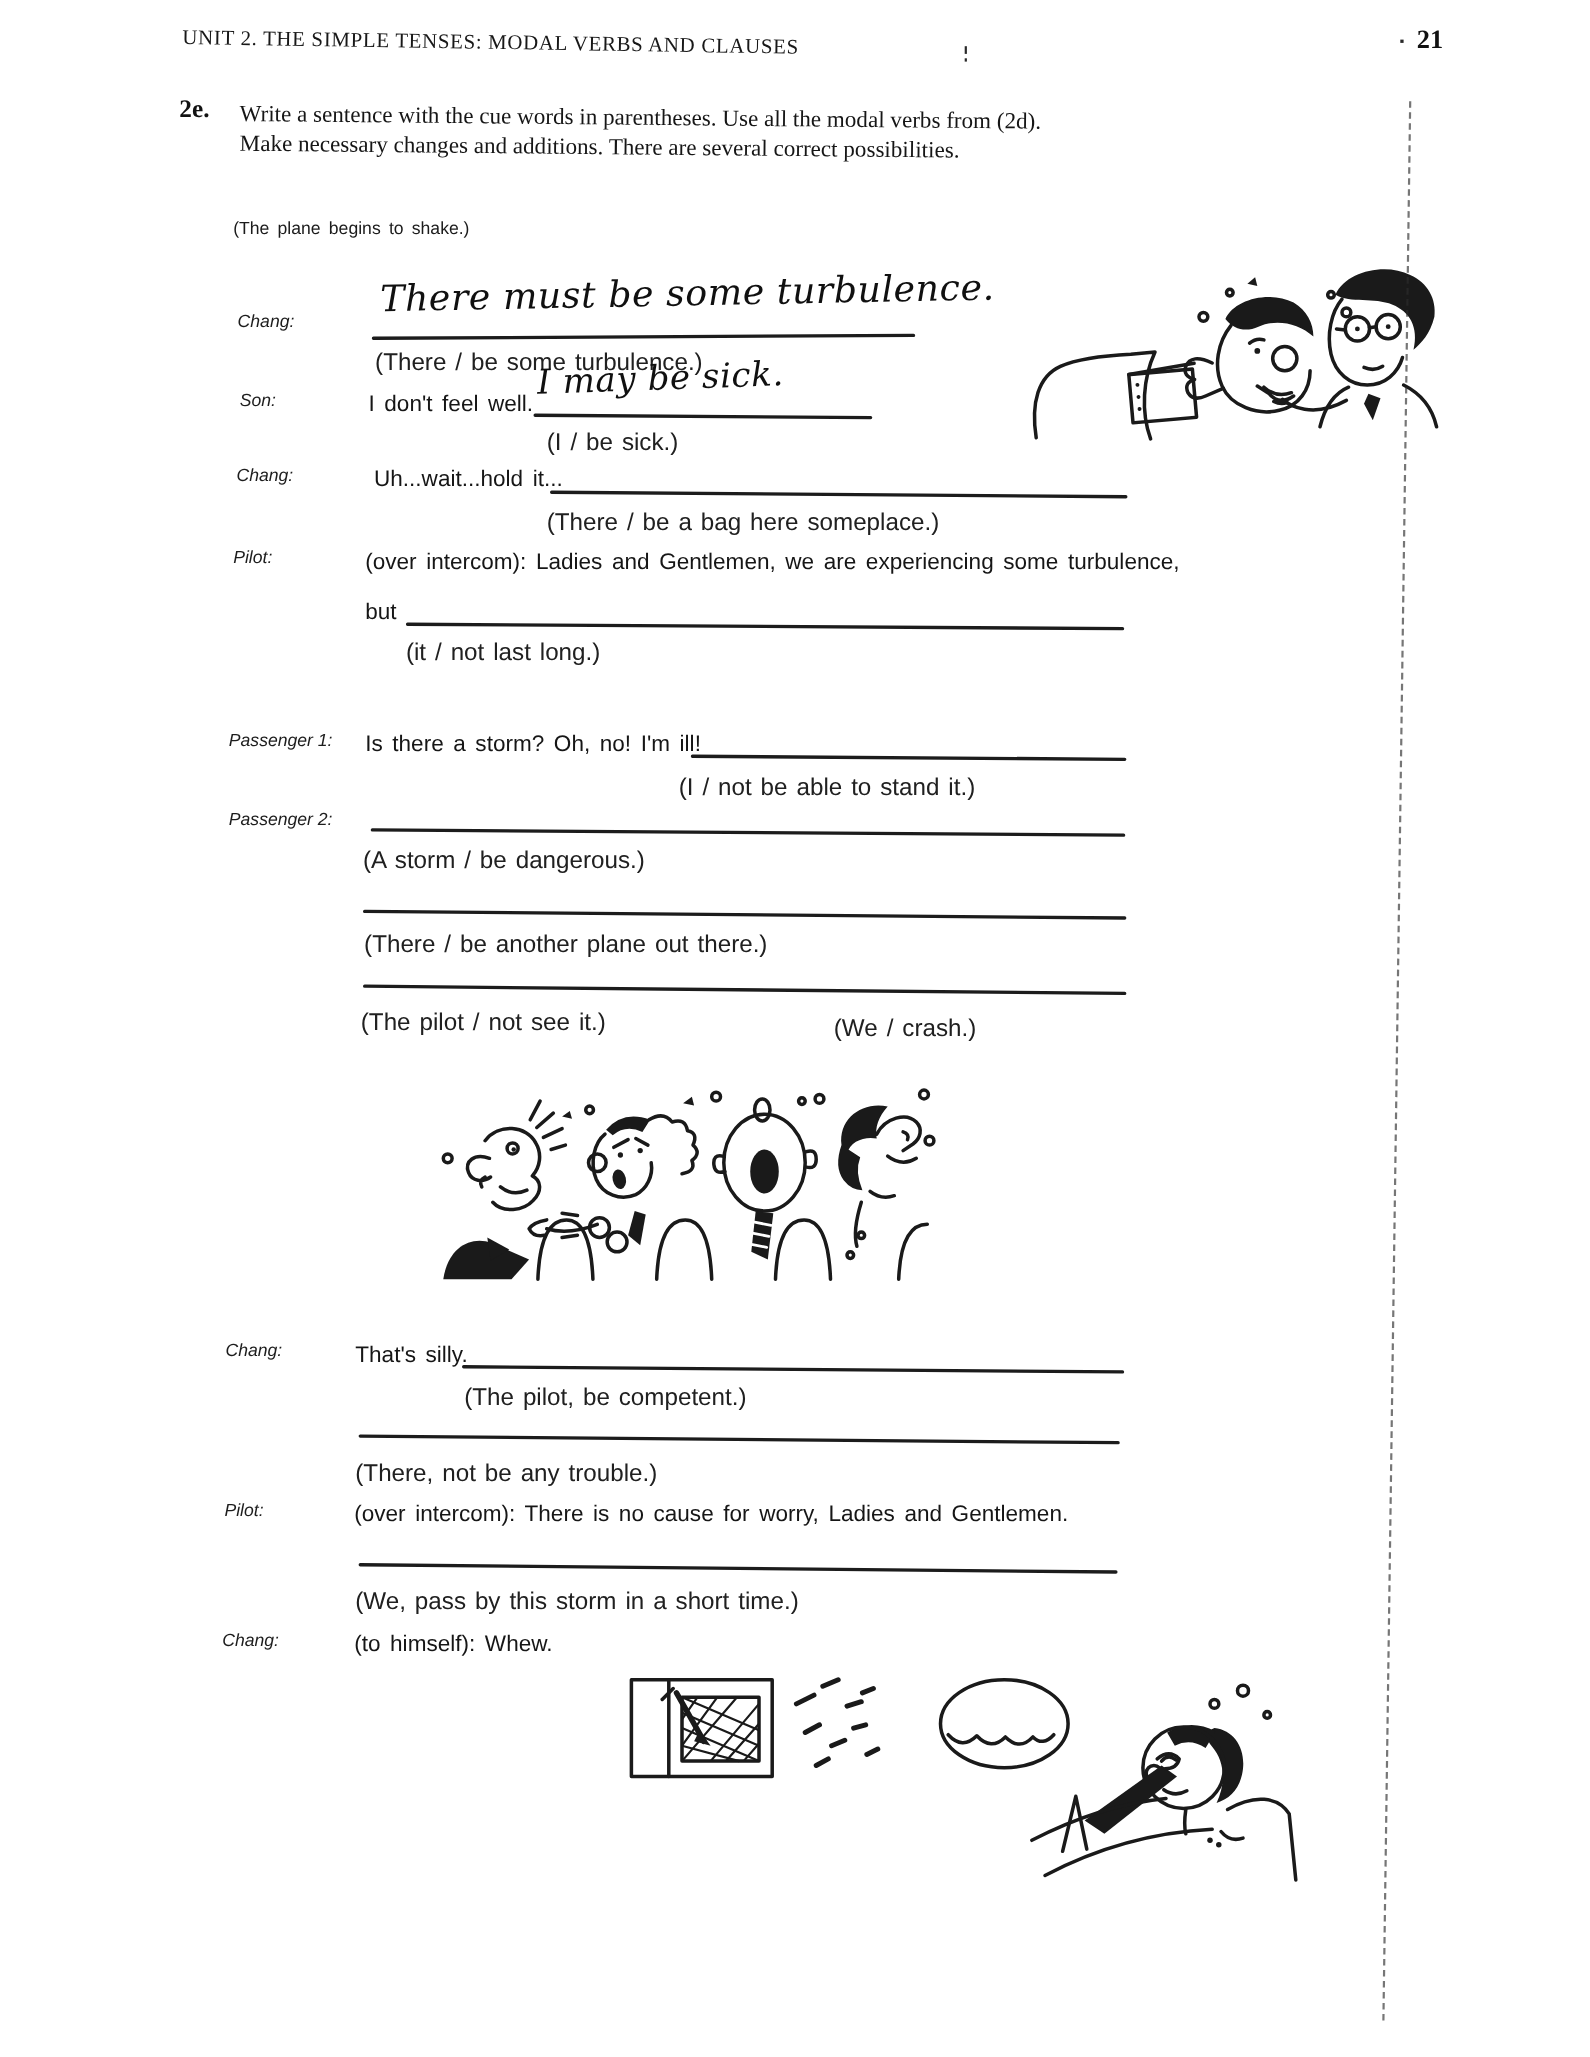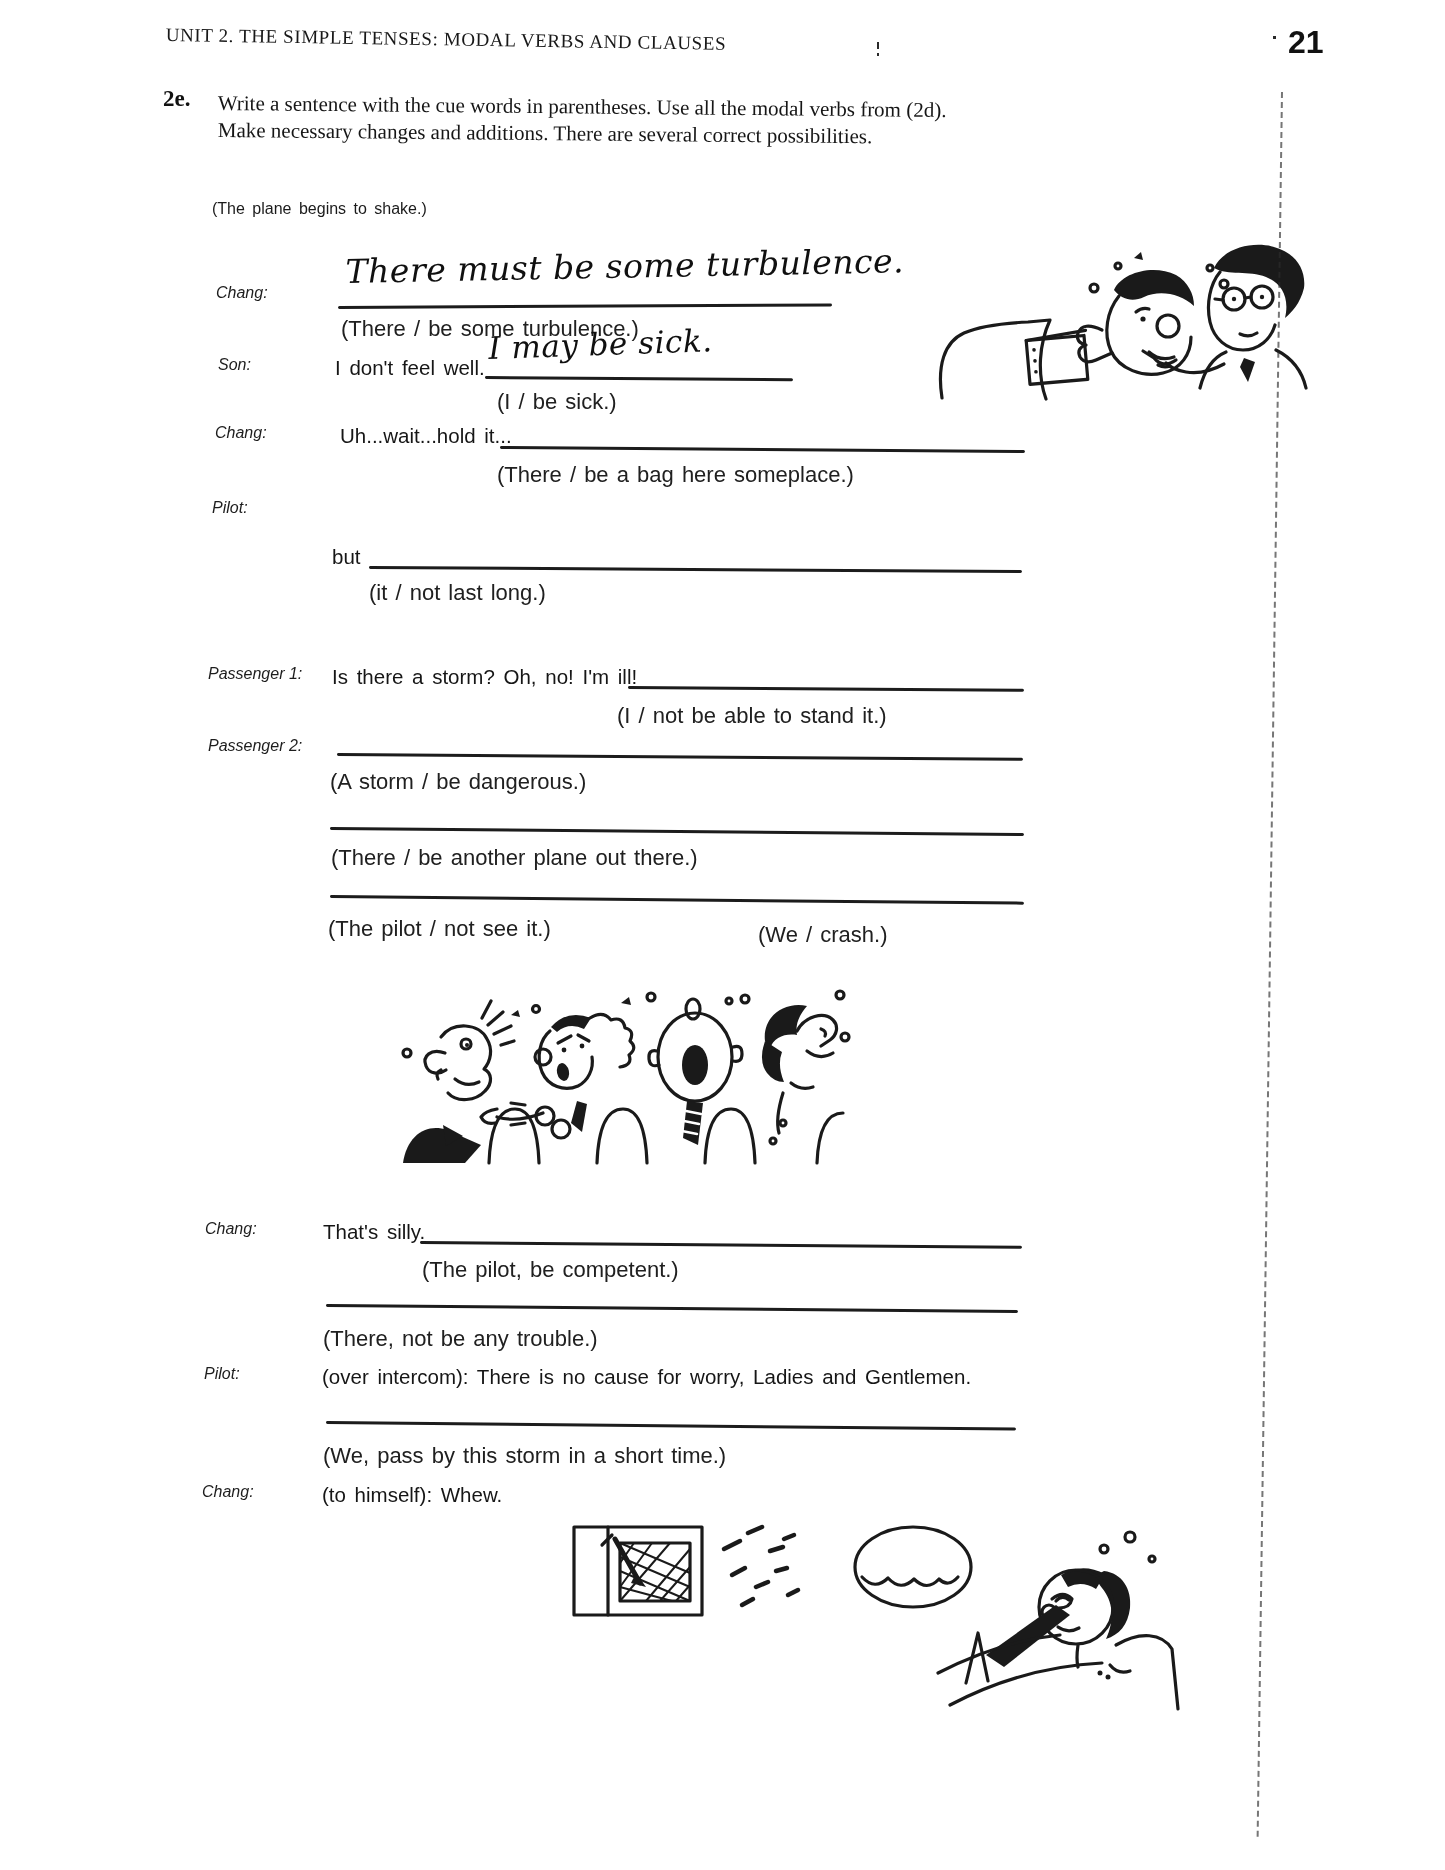--- a/index.html
+++ b/index.html
@@ -14,22 +14,22 @@
   }
   .abs{position:absolute;}
   
   .hdr{
     font-family:"Liberation Serif",serif;
     font-size:19px;letter-spacing:.6px;
     transform:rotate(.9deg);transform-origin:left top;
     white-space:nowrap;color:#181818;
   }
   .pagenum{
-    font-family:Liberation Sans, sans-serif;
-    font-size:32px;font-weight:bold;color:#111;
+    font-family:Liberation Serif, serif;
+    font-size:24px;font-weight:bold;color:#111;
   }
   .exnum{
     font-family:"Liberation Serif",serif;
     font-size:23px;font-weight:bold;color:#111;
   }
   .instr{
     font-family:"Liberation Serif",serif;
     font-size:21px;line-height:27px;
     transform:rotate(.55deg);transform-origin:left top;
     white-space:nowrap;color:#161616;
@@ -83,20 +83,21 @@
   <div class="abs hand small" style="left:489px;top:330px;">I may be sick.</div>
   <div class="abs bline" style="left:485px;top:376px;width:308px;transform:rotate(.4deg);"></div>
   <div class="abs cue" style="left:497px;top:389px;">(I / be sick.)</div>
 
   <div class="abs spk" style="left:215px;top:424px;">Chang:</div>
   <div class="abs dlg" style="left:340px;top:424px;">Uh...wait...hold  it...</div>
   <div class="abs bline" style="left:500px;top:446px;width:525px;transform:rotate(.45deg);"></div>
   <div class="abs cue" style="left:497px;top:462px;">(There / be a bag here someplace.)</div>
 
   <div class="abs spk" style="left:212px;top:499px;">Pilot:</div>
+  <div class="abs dlg" style="left:332px;top:499px;">(over intercom): Ladies and Gentlemen, we are experiencing some turbulence,</div>
   <div class="abs dlg" style="left:332px;top:545px;">but</div>
   <div class="abs bline" style="left:369px;top:566px;width:653px;transform:rotate(.35deg);"></div>
   <div class="abs cue" style="left:369px;top:580px;">(it / not last long.)</div>
 
   <div class="abs spk" style="left:208px;top:665px;">Passenger 1:</div>
   <div class="abs dlg" style="left:332px;top:665px;">Is there a storm? Oh, no! I'm ill!</div>
   <div class="abs bline" style="left:628px;top:686px;width:396px;transform:rotate(.4deg);"></div>
   <div class="abs cue" style="left:617px;top:703px;">(I / not be able to stand it.)</div>
 
   <div class="abs spk" style="left:208px;top:737px;">Passenger 2:</div>

